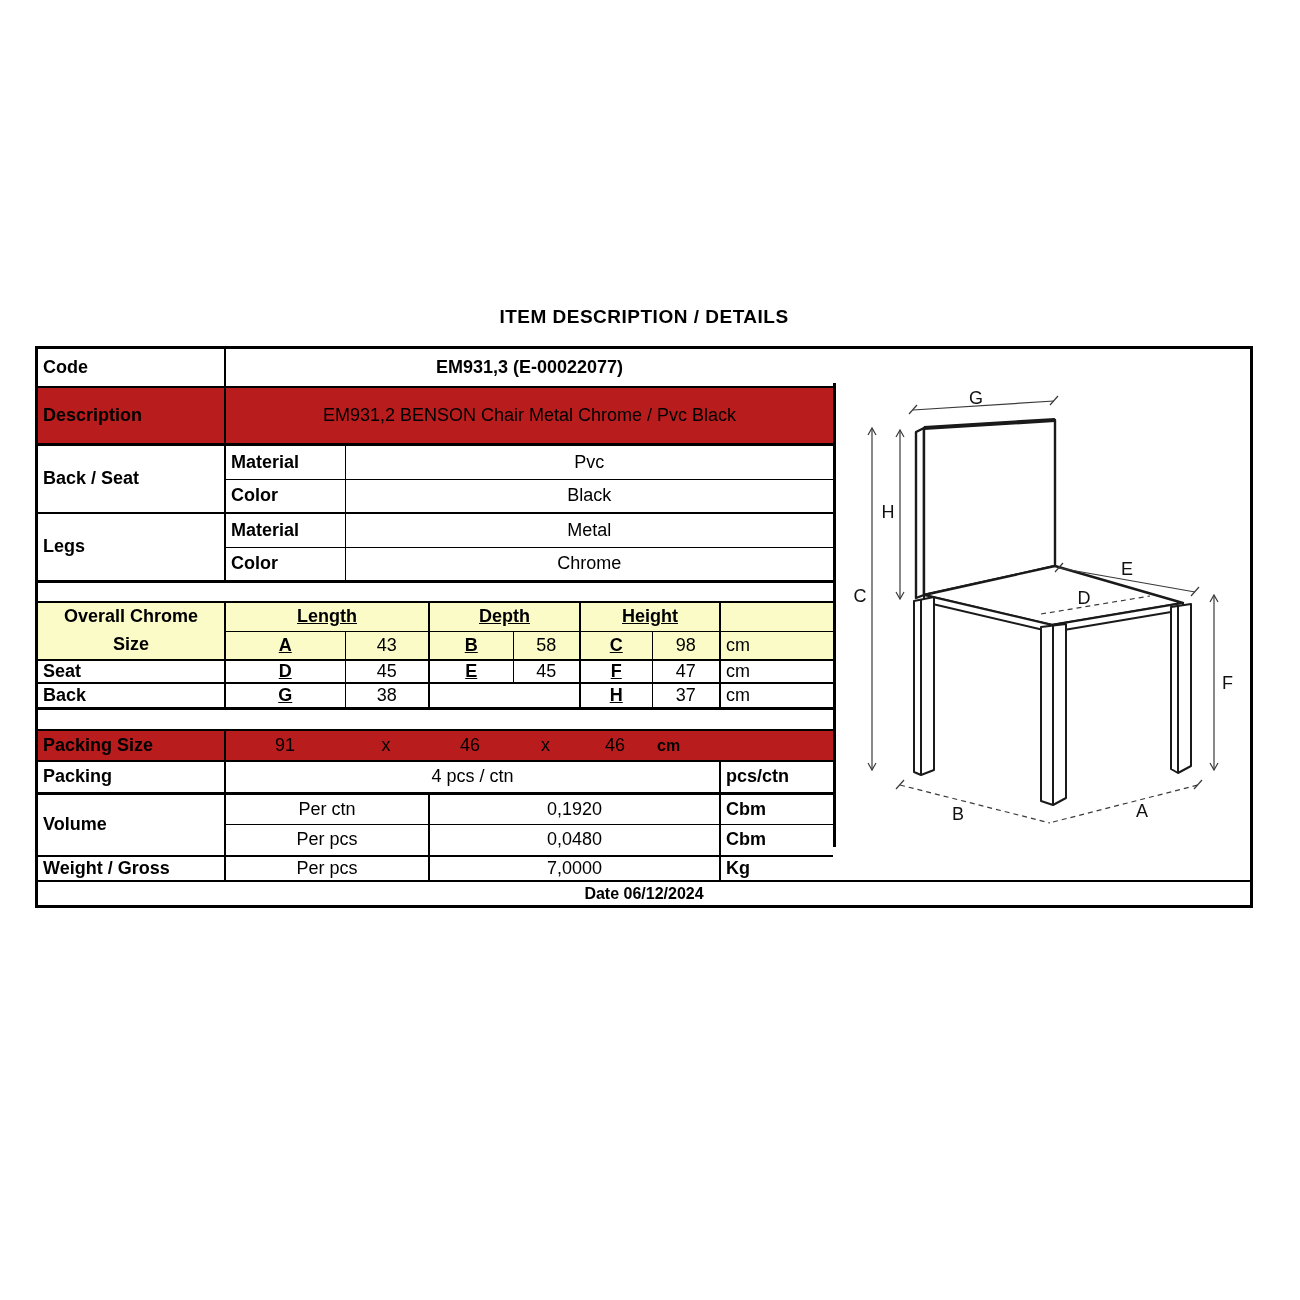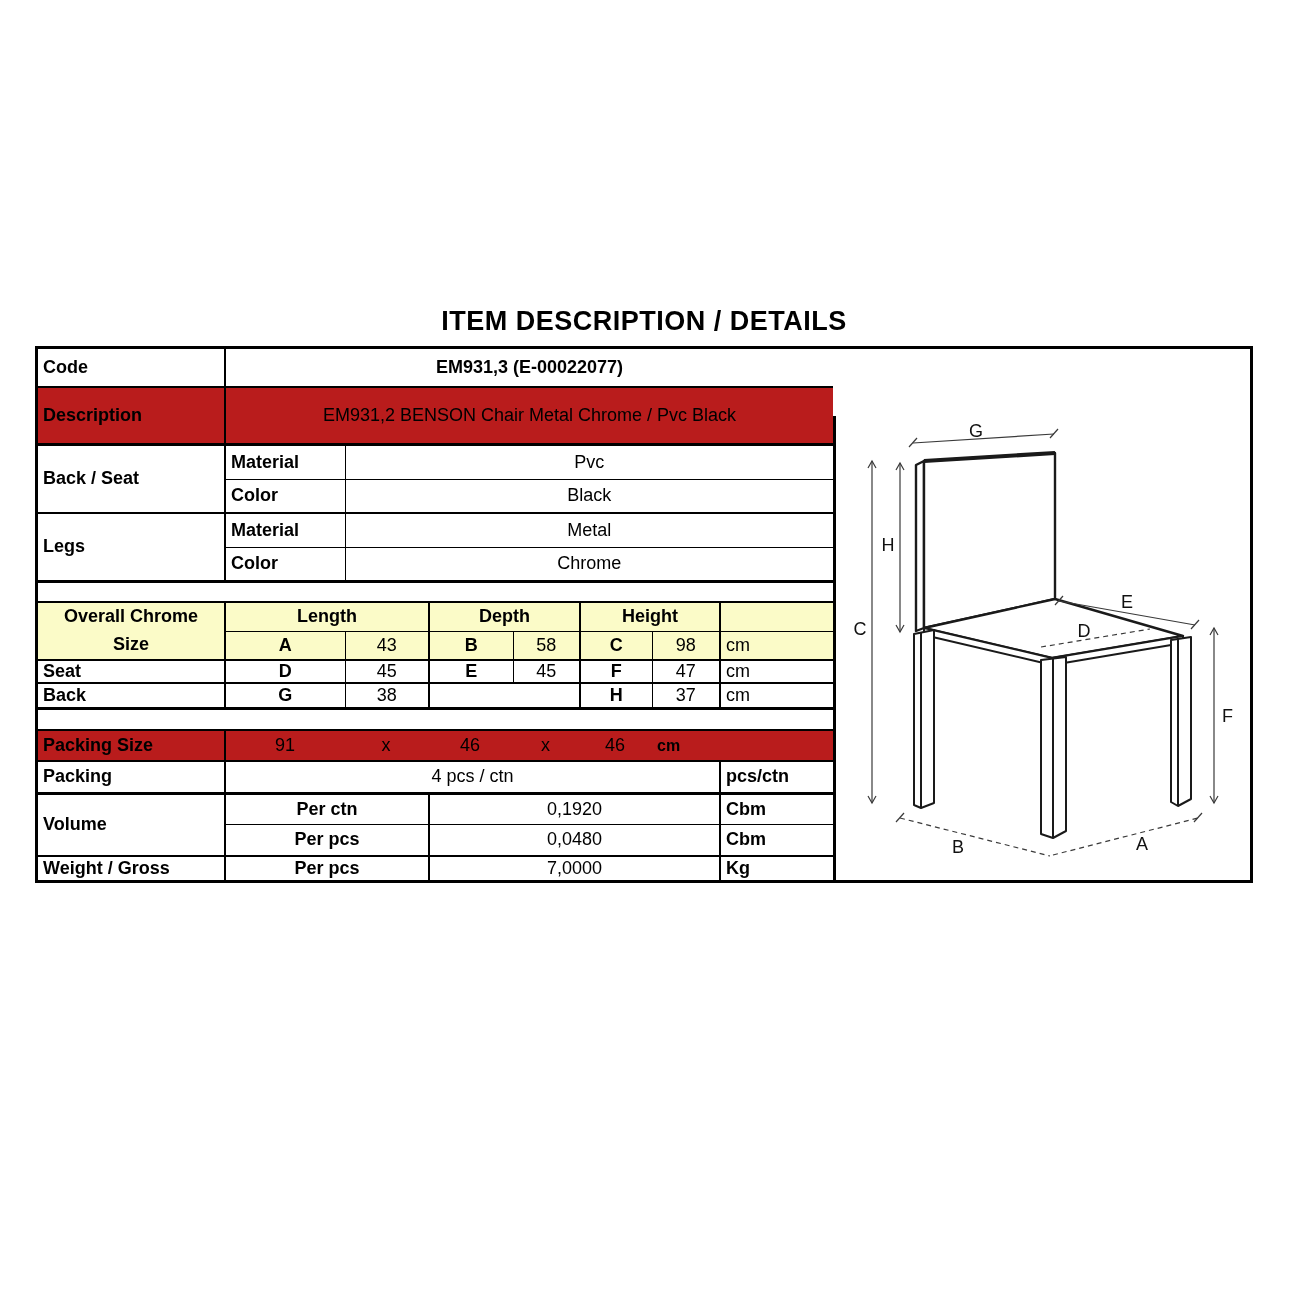--- a/index.html
+++ b/index.html
@@ -1,42 +1,42 @@
 <!DOCTYPE html>
 <html><head>
 <meta charset="utf-8">
 <style>
   html,body{margin:0;padding:0;background:#fff;}
   .page{position:relative;width:1300px;height:1300px;background:#ffffff;
         font-family:"Liberation Sans", sans-serif;color:#000;}
   .title{position:absolute;left:35px;top:306px;width:1218px;text-align:center;
-         font-size:27px;font-weight:bold;letter-spacing:.5px;}
+         font-size:19px;font-weight:bold;letter-spacing:.5px;}
   .doc{position:absolute;left:35px;top:346px;width:1212px;border:3px solid #000;background:#fff;}
-  .doc-main{display:flex;align-items:flex-end;}
+  .doc-main{display:flex;align-items:center;}
   table.spec{border-collapse:collapse;table-layout:fixed;width:795px;}
   table.spec td{border:1px solid #000;padding:0 5px;font-size:18px;vertical-align:middle;
                 overflow:hidden;white-space:nowrap;}
   
   .bt0{border-top-width:0 !important}
   .bt2{border-top-width:2px !important}
   .bt3{border-top-width:3px !important}
   .bl0{border-left-width:0 !important}
   .bl2{border-left-width:2px !important}
   .br0{border-right-width:0 !important}
   .bb0{border-bottom-width:0 !important}
   
   .lab{font-weight:bold;font-size:19px;padding-left:6px;}
   .smlab{font-weight:bold;font-size:16px;padding-left:4px;}
   .valb{font-weight:bold;font-size:19px;text-align:center;}
   .val{font-size:18px;text-align:center;}
-  .letter{font-weight:bold;font-size:18px;text-align:center;}
+  .letter{font-weight:bold;font-size:18px;text-align:center;text-decoration:underline;}
   .num{font-size:18px;text-align:center;}
   .cm{font-size:16px;padding-left:4px;}
   .unit{font-weight:bold;font-size:16px;padding-left:4px;}
-  .per{font-weight:bold;font-size:16px;text-align:center;}
+  .per{font-weight:normal;font-size:16px;text-align:center;}
   .gray{background:#b91c1c;}
   .yellow{background:#fbfbc8;}
   .opslbl{font-weight:bold;font-size:18px;text-align:center;line-height:1.55;}
   .psrow{display:flex;align-items:center;height:100%;font-size:18px;}
   .psrow span{display:block;text-align:center;}
   .ps1{width:118px}.ps2{width:84px}.ps3{width:84px}.ps4{width:67px}.ps5{width:72px}
   .ps6{flex:1;text-align:left !important;padding-left:6px;font-weight:bold;font-size:16px;}
   
   .drawing-panel{flex:1;border-left:3px solid #000;display:flex;flex-direction:column;background:#fff;}
   .drawing-header{height:92px;border-bottom:3px solid #000;display:flex;align-items:center;
@@ -257,14 +257,17 @@
             <text x="291" y="192" text-anchor="middle">E</text>
             <text x="248" y="221" text-anchor="middle">D</text>
             <text x="386" y="306" text-anchor="start">F</text>
             <text x="122" y="437" text-anchor="middle">B</text>
             <text x="306" y="434" text-anchor="middle">A</text>
           </svg>
         </div>
       </div>
     </div>
 
+    <div class="date-row">
+      <span>Date 06/12/2024</span>
+    </div>
   </div>
 </div>
 
 </body></html>

